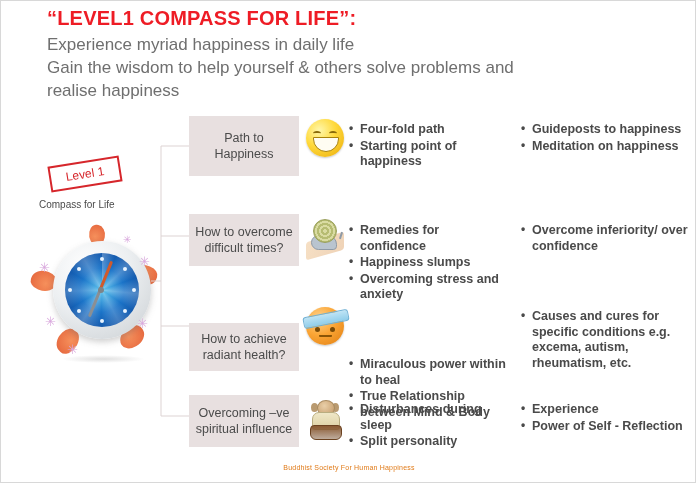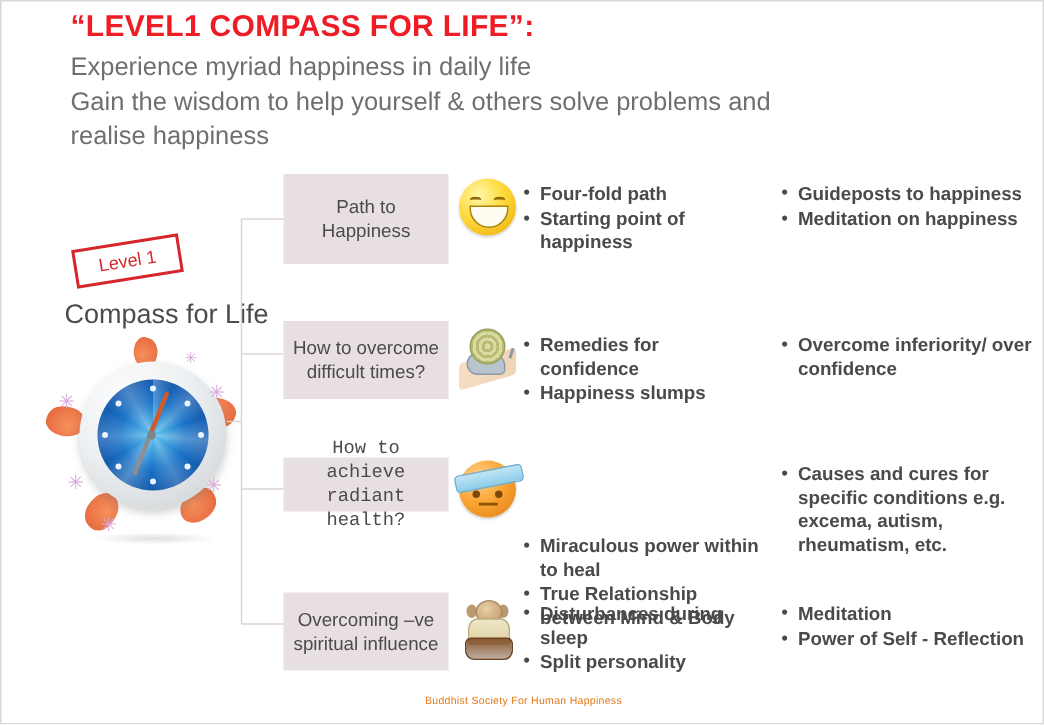--- a/index.html
+++ b/index.html
@@ -55,22 +55,22 @@
     line-height: 22px;
     text-align: center;
     display: block;
     width: 100%;
   }
   #compass-caption {
     position: absolute;
     left: 38px;
     top: 198px;
     width: 140px;
-    text-align: right;
-    font-size: 18px;
+    text-align: left;
+    font-size: 10px;
     color: #4b4b4b;
   }
   #compass-art {
     position: absolute;
     left: 26px;
     top: 218px;
     width: 140px;
     height: 150px;
   }
   .compass-ring {
@@ -394,28 +394,29 @@
       <div class="snail">
         <span class="ramp"></span>
           <span class="body"></span>
           <span class="shell"></span>
           <span class="horn"></span>
       </div>
     </div>
     <ul class="bullets col-a" style="top:222px;">
       <li>Remedies for confidence</li>
       <li>Happiness slumps</li>
+      <li>Overcoming stress and anxiety</li>
     </ul>
     <ul class="bullets col-b" style="top:222px;">
       <li>Overcome inferiority/ over confidence</li>
     </ul>
   </div>
 
   <div class="row" style="top:0;">
-    <div class="node-box" style="top:304px; height:36px;font-family:Liberation Mono, monospace;">
+    <div class="node-box" style="top:322px; height:48px;">
       <span>
         <span>How to achieve</span><br>
         <span>radiant health?</span>
       </span>
     </div>
     <div class="node-icon" style="top:306px;">
       <div class="sickface">
         <span class="band"></span>
           <span class="eye l"></span>
           <span class="eye r"></span>
@@ -445,20 +446,20 @@
         <span class="head"></span>
           <span class="robe"></span>
           <span class="lap"></span>
       </div>
     </div>
     <ul class="bullets col-a" style="top:401px;">
       <li>Disturbances during sleep</li>
       <li>Split personality</li>
     </ul>
     <ul class="bullets col-b" style="top:401px;">
-      <li>Meditation</li>
+      <li>Experience</li>
       <li>Power of  Self - Reflection</li>
     </ul>
   </div>
 
   <div id="footer">Buddhist Society For Human Happiness</div>
 
 </div>
 
 </body></html>

